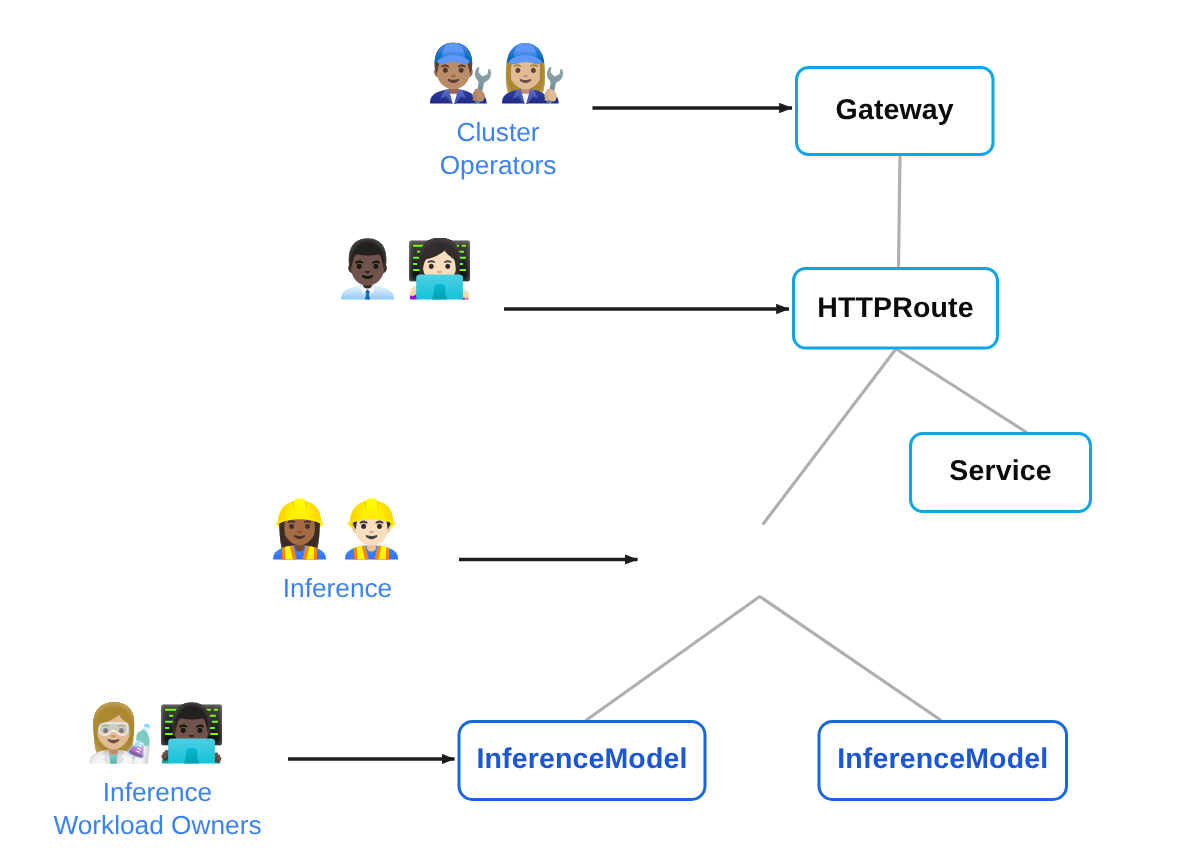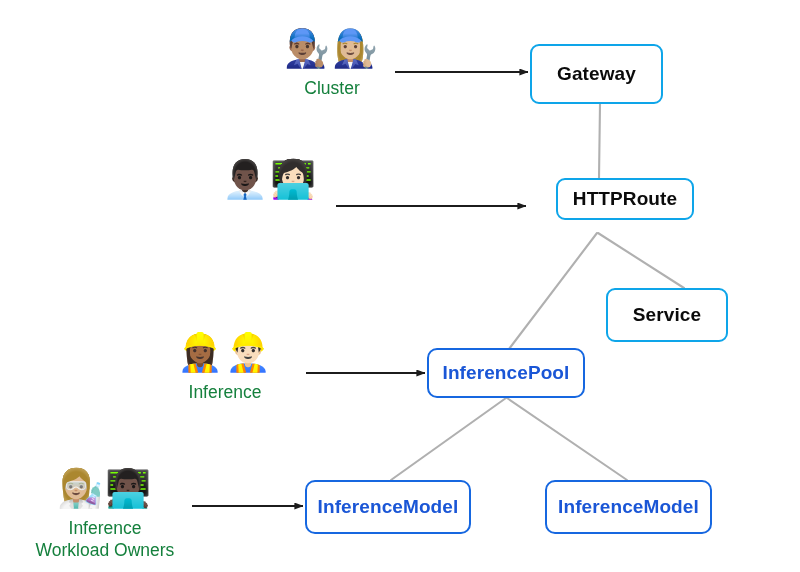--- a/index.html
+++ b/index.html
@@ -58,21 +58,21 @@
   }
   .node.blue .node-label {
     color: #1a56d6;
     font-weight: bold;
     font-size: 19px;
     letter-spacing: 0.1px;
   }
 
   
   #node-gateway        { left: 530px; top: 44px;  width: 133px; height: 60px; }
-  #node-httproute      { left: 528px; top: 178px; width: 138px; height: 42px; margin-left: 28px; }
+  #node-httproute      { left: 528px; top: 178px; width: 138px; height: 55px; }
   #node-service        { left: 606px; top: 288px; width: 122px; height: 54px; }
   #node-inferencepool  { left: 427px; top: 348px; width: 158px; height: 50px; }
   #node-inferencemodel-1 { left: 305px; top: 480px; width: 166px; height: 54px; }
   #node-inferencemodel-2 { left: 545px; top: 480px; width: 167px; height: 54px; }
 
   
   .persona {
     position: absolute;
     width: 230px;
     text-align: center;
@@ -80,21 +80,21 @@
   .persona-icons {
     font-size: 37px;
     line-height: 1.0;
     height: 44px;
     letter-spacing: 2px;
     white-space: nowrap;
   }
   .persona-label {
     margin-top: 4px;
     font-size: 17.5px;
-    color: #15803d;
+    color: #3b82f6;
     line-height: 1.25;
   }
   .persona-label .l2 { display: block; }
 
   #persona-cluster-operators   { left: 217px; top: 30px; }
   #persona-app-developers      { left: 155px; top: 161px; }
   #persona-platform-owners     { left: 110px; top: 334px; }
   #persona-workload-owners     { left: -10px; top: 470px; }
 </style>
 </head>
@@ -130,36 +130,34 @@
   </div>
 
   <div class="node dark" id="node-httproute">
     <span class="node-label">HTTPRoute</span>
   </div>
 
   <div class="node dark" id="node-service">
     <span class="node-label">Service</span>
   </div>
 
-  <div class="node blue" id="node-inferencepool">
-    <span class="node-label">InferencePool</span>
-  </div>
 
   <div class="node blue" id="node-inferencemodel-1">
     <span class="node-label">InferenceModel</span>
   </div>
 
   <div class="node blue" id="node-inferencemodel-2">
     <span class="node-label">InferenceModel</span>
   </div>
 
   <div class="persona" id="persona-cluster-operators">
     <div class="persona-icons">👨🏽‍🔧👩🏼‍🔧</div>
     <div class="persona-label">
       <span class="l1">Cluster</span>
+      <span class="l2">Operators</span>
     </div>
   </div>
 
   <div class="persona" id="persona-app-developers">
     <div class="persona-icons">👨🏿‍💼👩🏻‍💻</div>
   </div>
 
   <div class="persona" id="persona-platform-owners">
     <div class="persona-icons">👷🏾‍♀️👷🏻‍♂️</div>
     <div class="persona-label">

